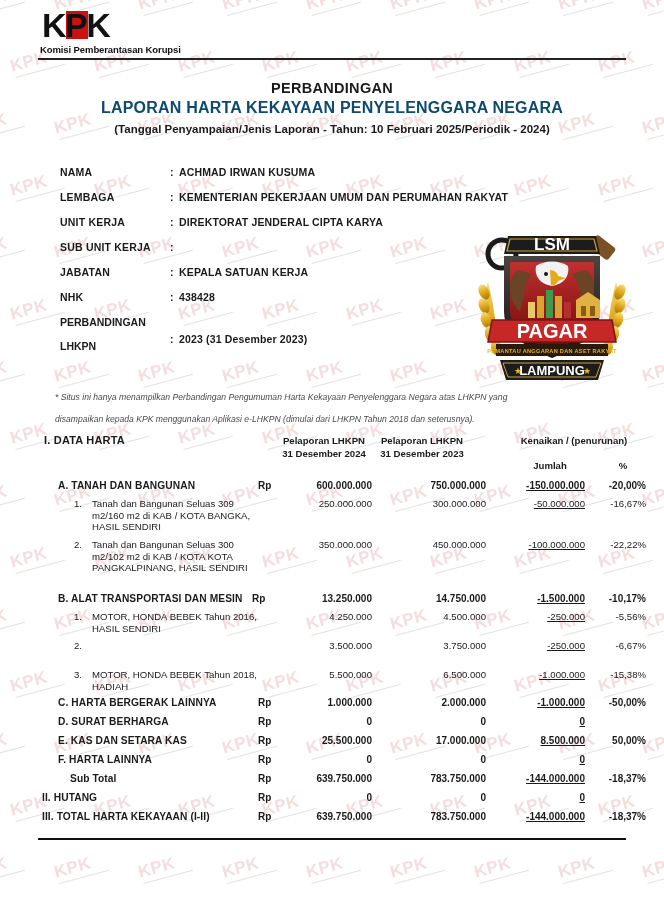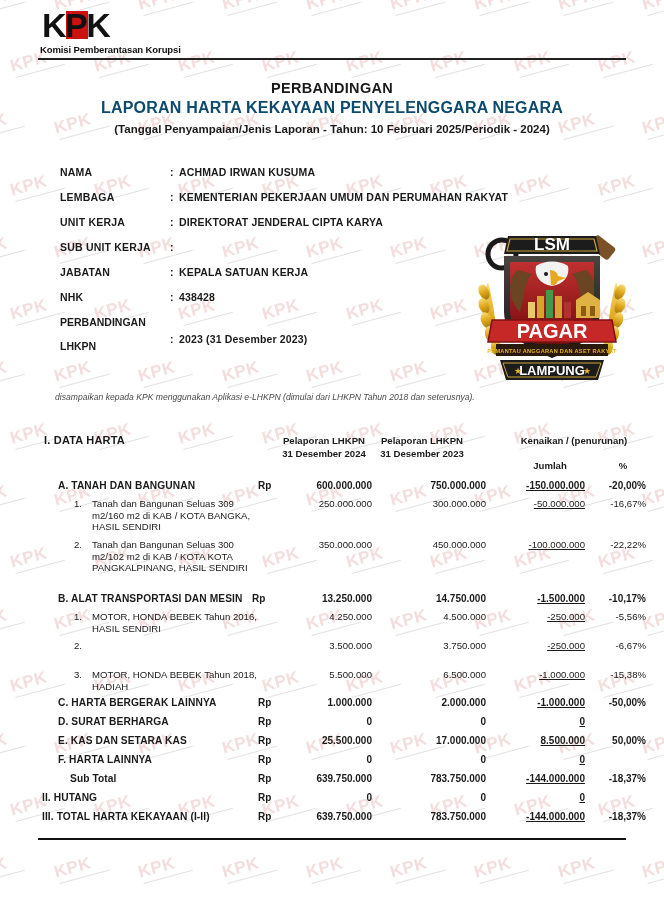--- a/index.html
+++ b/index.html
@@ -574,20 +574,21 @@
           <path d="M34 152 L138 152 L132 172 L40 172 Z" fill="#1c1c1c"></path>
           <path d="M37 155 L135 155 L130 169 L42 169 Z" fill="none" stroke="#c9a33a" stroke-width="1"></path>
           <text x="86" y="167" text-anchor="middle" font-family="Liberation Sans, sans-serif" font-size="13" font-weight="bold" fill="#ffffff">LAMPUNG</text>
           <text x="48" y="166" font-size="9" fill="#e8b423">★</text>
           <text x="117" y="166" font-size="9" fill="#e8b423">★</text>
         </g>
       </svg>
     </div>
 
     <div class="note">
+      <div>* Situs ini hanya menampilkan Perbandingan Pengumuman Harta Kekayaan Penyelenggara Negara atas LHKPN yang</div>
       <div>disampaikan kepada KPK menggunakan Aplikasi e-LHKPN (dimulai dari LHKPN Tahun 2018 dan seterusnya).</div>
     </div>
 
     <div class="tbl">
 
       <div class="thead">
         <span class="th-section">I. DATA HARTA</span>
         <span class="th-c th-col1">
           <span>Pelaporan LHKPN</span><br>
           <span>31 Desember 2024</span>

